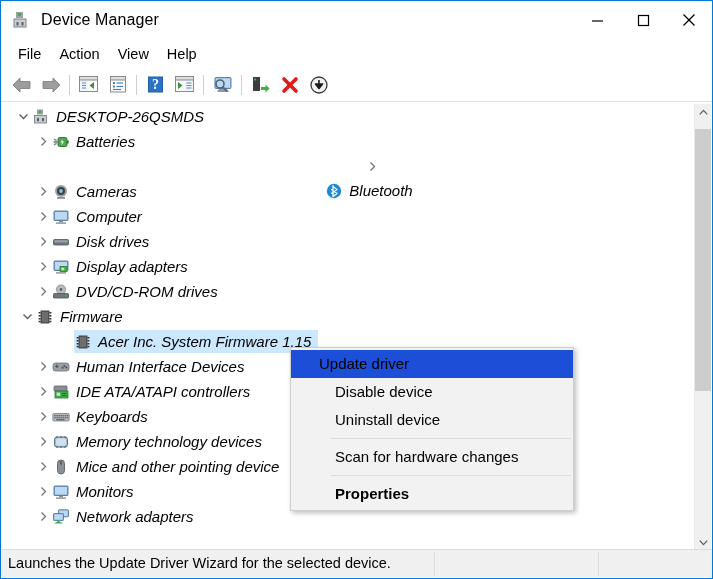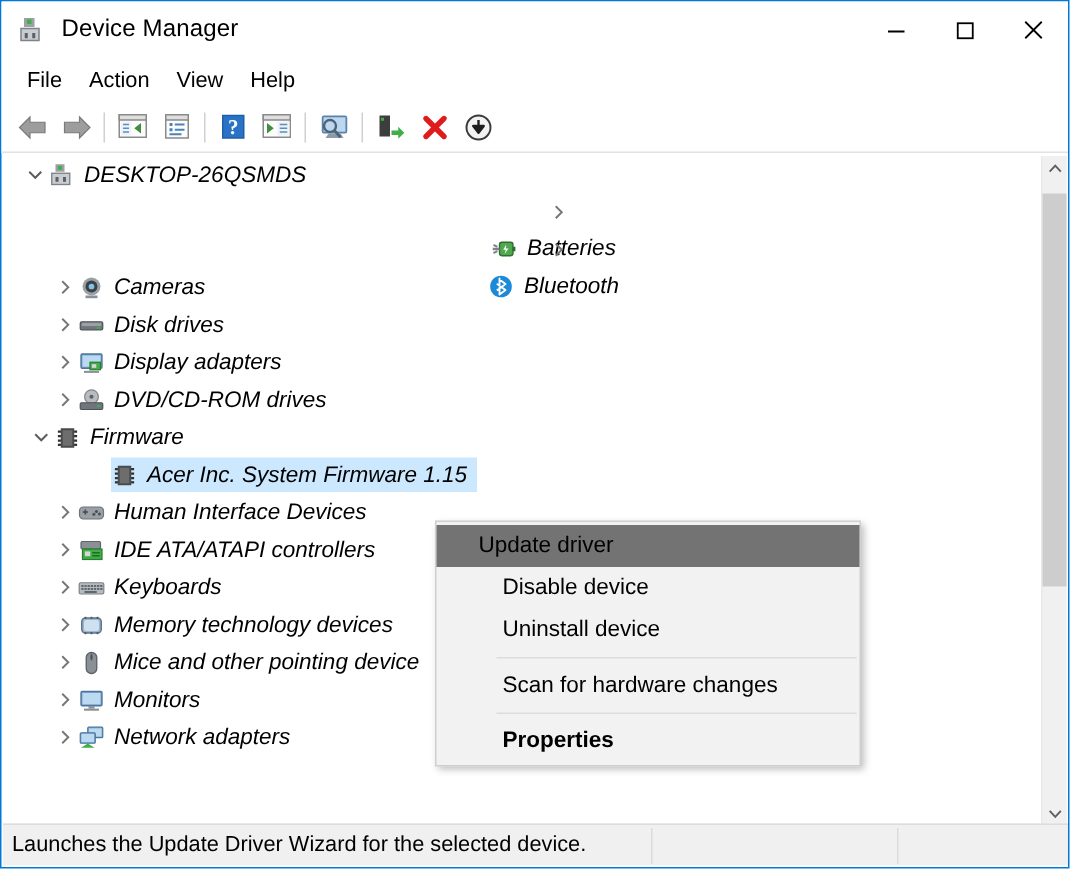--- a/index.html
+++ b/index.html
@@ -225,21 +225,21 @@
   .ctx-item {
     height: 28px;
     line-height: 28px;
     padding-left: 44px;
     font-size: 15px;
     color: #000000;
     white-space: nowrap;
     box-sizing: border-box;
   }
   .ctx-item.hl {
-    background: #737373;
+    background: #1d4ed8;
     padding-left: 28px;
   }
   .ctx-item.bold { font-weight: bold; }
   .ctx-sep {
     height: 1px;
     background: #dcdcdc;
     margin: 4px 2px 4px 40px;
   }
 </style>
 </head>
@@ -386,21 +386,21 @@
             <rect x="2.5" y="7.5" width="12" height="7.5" fill="#c9ccd1" stroke="#7d8287" stroke-width="0.9"></rect>
             <rect x="5" y="10" width="2" height="3.2" fill="#5b6065"></rect>
             <rect x="10" y="10" width="2" height="3.2" fill="#5b6065"></rect>
           </svg>
         </span>
         <span class="lbl">DESKTOP-26QSMDS</span>
       </span>
     </div>
 
 
-    <div class="row" style="padding-left:32px;flex-direction:column;">
+    <div class="row" style="padding-left:32px;">
       <span class="twisty">
         <svg width="11" height="11" viewBox="0 0 11 11">
             <path d="M3.5 1.5 L7.5 5.5 L3.5 9.5" fill="none" stroke="#767676" stroke-width="1.3"></path>
           </svg>
       </span>
       <span class="selwrap">
         <span class="ico">
           <svg width="18" height="18" viewBox="0 0 18 18">
             <rect x="6" y="4.5" width="9" height="9" rx="1.6" fill="#4fa84f" stroke="#2f6e2f" stroke-width="0.9"></rect>
             <rect x="14.6" y="7.5" width="2" height="3" fill="#2f6e2f"></rect>
@@ -442,20 +442,38 @@
             <circle cx="9" cy="8" r="6" fill="#9aa0a6"></circle>
             <circle cx="9" cy="8" r="4" fill="#3b4044"></circle>
             <circle cx="9" cy="8" r="1.9" fill="#7fc4e8"></circle>
             <rect x="5" y="14" width="8" height="1.8" fill="#8a9096"></rect>
           </svg>
         </span>
         <span class="lbl">Cameras</span>
       </span>
     </div>
 
+    <div class="row" style="padding-left:32px;">
+      <span class="twisty">
+        <svg width="11" height="11" viewBox="0 0 11 11">
+            <path d="M3.5 1.5 L7.5 5.5 L3.5 9.5" fill="none" stroke="#767676" stroke-width="1.3"></path>
+          </svg>
+      </span>
+      <span class="selwrap">
+        <span class="ico">
+          <svg width="18" height="18" viewBox="0 0 18 18">
+            <rect x="2" y="3" width="14" height="9.5" rx="0.8" fill="#7ba7cf" stroke="#4d7499" stroke-width="0.9"></rect>
+            <rect x="3" y="4" width="12" height="7.5" fill="#bcd9f2"></rect>
+            <rect x="7" y="12.8" width="4" height="1.6" fill="#8a9096"></rect>
+            <rect x="4" y="14.4" width="10" height="1.4" fill="#8a9096"></rect>
+          </svg>
+        </span>
+        <span class="lbl">Computer</span>
+      </span>
+    </div>
 
     <div class="row" style="padding-left:32px;">
       <span class="twisty">
         <svg width="11" height="11" viewBox="0 0 11 11">
             <path d="M3.5 1.5 L7.5 5.5 L3.5 9.5" fill="none" stroke="#767676" stroke-width="1.3"></path>
           </svg>
       </span>
       <span class="selwrap">
         <span class="ico">
           <svg width="18" height="18" viewBox="0 0 18 18">

